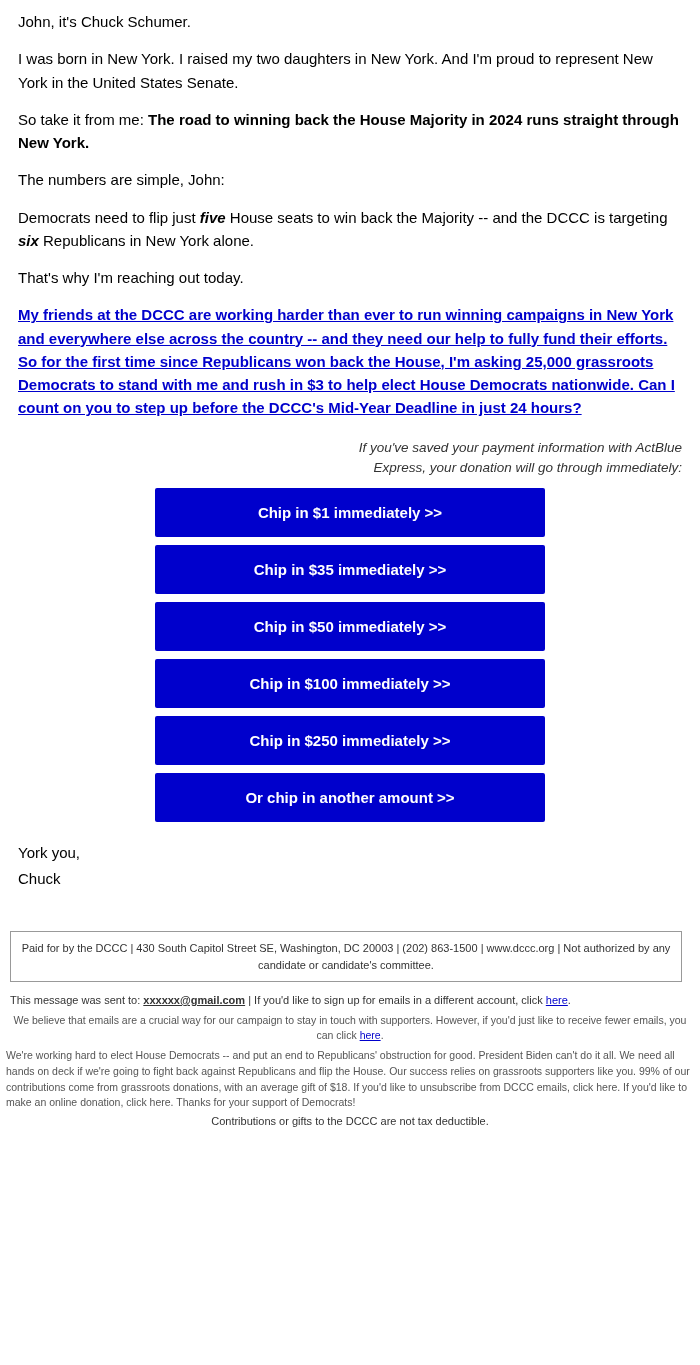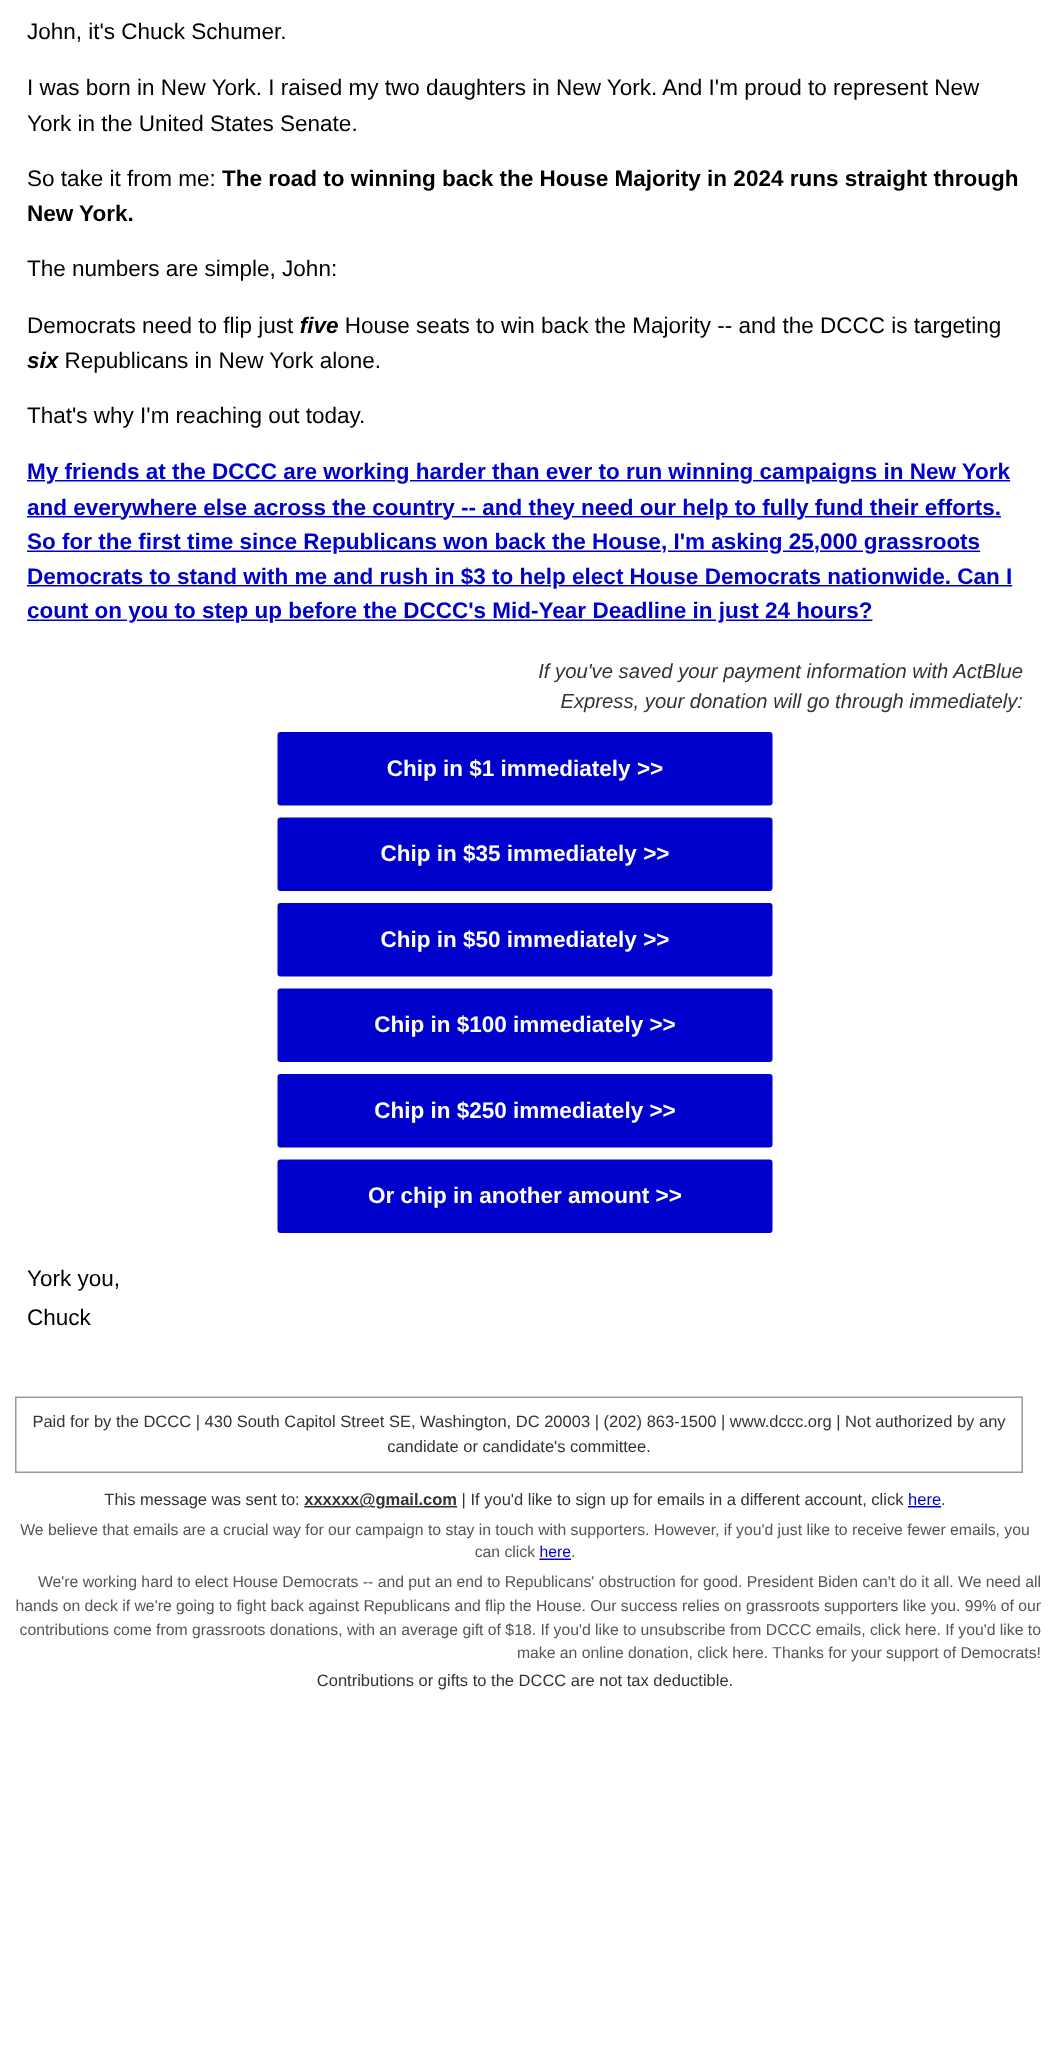--- a/index.html
+++ b/index.html
@@ -57,21 +57,21 @@
     .donation-buttons {
       display: flex;
       flex-direction: column;
       align-items: center;
       gap: 8px;
       margin-bottom: 18px;
     }
 
     .donation-btn {
       display: block;
-      width: 330px;
+      width: 390px;
       background-color: #0000cc;
       color: #fff;
       font-weight: bold;
       font-size: 15px;
       text-align: center;
       padding: 16px 10px;
       border: none;
       cursor: pointer;
       text-decoration: none;
       border-radius: 2px;
@@ -88,37 +88,37 @@
       padding: 8px 0;
       font-size: 11px;
       color: #333;
       text-align: center;
       line-height: 1.5;
     }
 
     .footer-small {
       font-size: 11px;
       color: #333;
-      text-align: center;
+      text-align: left;
       margin: 6px 10px 4px 10px;
       line-height: 1.5;
     }
 
     .footer-tiny {
       font-size: 10.5px;
       color: #555;
       text-align: center;
       margin: 4px 6px;
       line-height: 1.5;
     }
 
     .footer-unsubscribe {
       font-size: 10.5px;
       color: #555;
-      text-align: right;
+      text-align: left;
       margin: 4px 6px;
       line-height: 1.5;
     }
 
     .footer-nontax {
       font-size: 11px;
       color: #333;
       text-align: center;
       margin: 4px 6px 10px 6px;
     }

